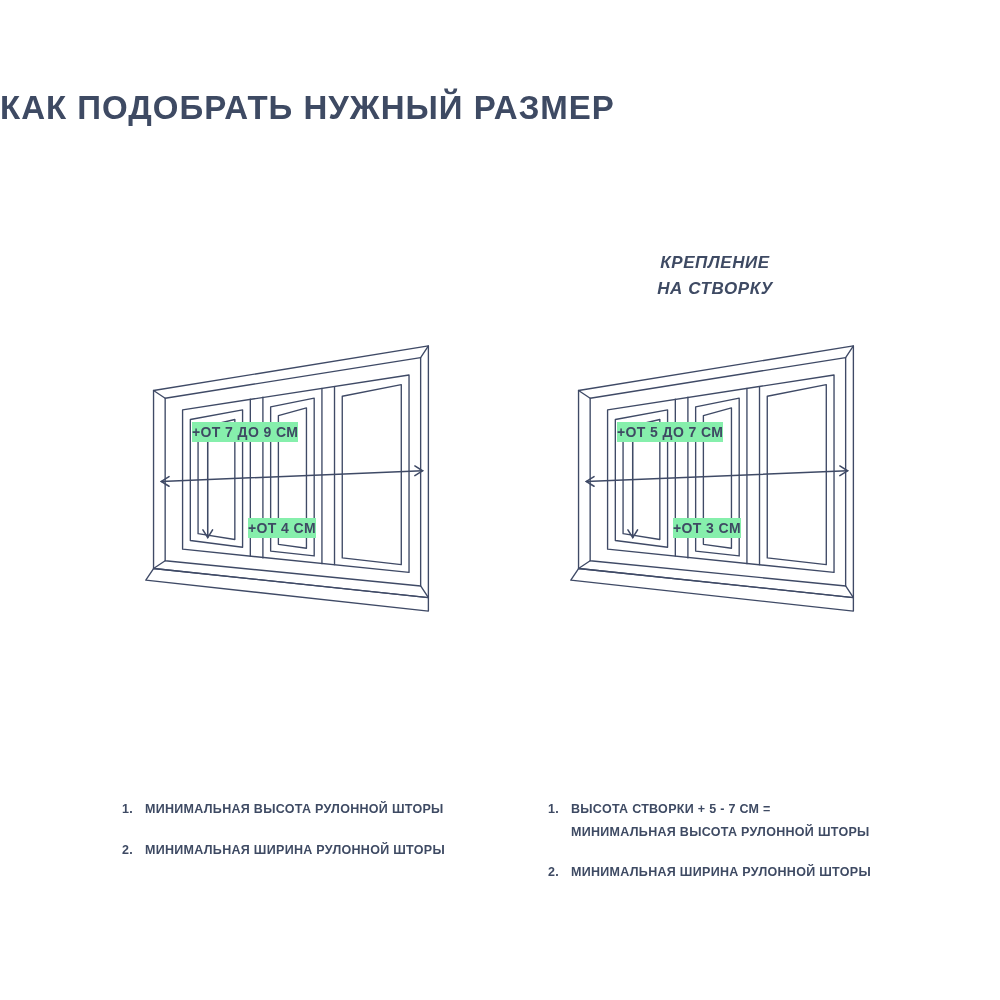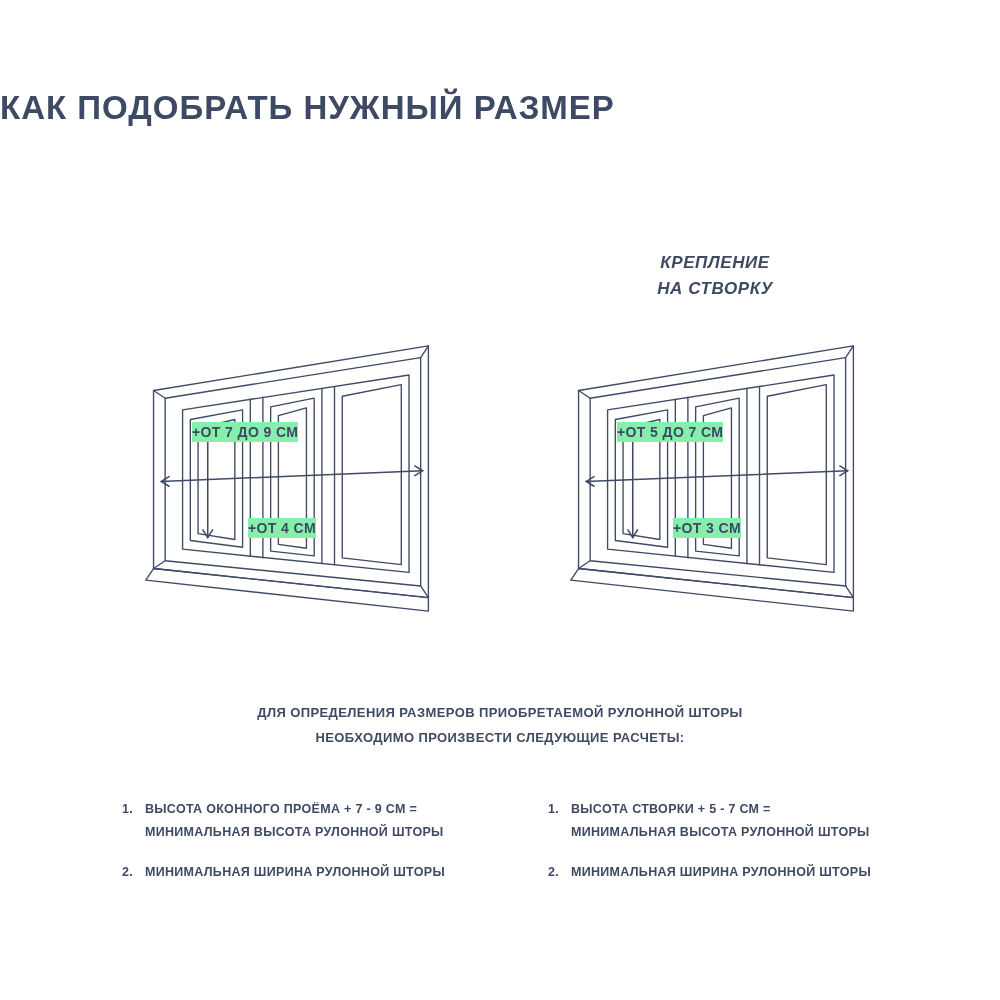--- a/index.html
+++ b/index.html
@@ -170,30 +170,25 @@
         <polyline points="65,202 70,210 75,202"></polyline>
         <line x1="22" y1="152" x2="292" y2="141"></line>
         <polyline points="30,147 22,152 30,157"></polyline>
         <polyline points="284,136 292,141 284,146"></polyline>
       </g>
     </svg>
     <span class="annot height">+ОТ 5 ДО 7 СМ</span>
     <span class="annot width">+ОТ 3 СМ</span>
   </div>
 
-  <div class="note">
-    <span class="nline">ДЛЯ ОПРЕДЕЛЕНИЯ РАЗМЕРОВ ПРИОБРЕТАЕМОЙ РУЛОННОЙ ШТОРЫ</span>
-    <span class="nline">НЕОБХОДИМО ПРОИЗВЕСТИ СЛЕДУЮЩИЕ РАСЧЕТЫ:</span>
-  </div>
 
   <div class="calc-list left">
     <div class="calc-item">
       <span class="num">1.</span>
       <span class="itxt">
-        <span class="l">ВЫСОТА ОКОННОГО ПРОЁМА + 7 - 9 СМ =</span>
         <span class="l">МИНИМАЛЬНАЯ ВЫСОТА РУЛОННОЙ ШТОРЫ</span>
       </span>
     </div>
     <div class="calc-item">
       <span class="num">2.</span>
       <span class="itxt">
         <span class="l">МИНИМАЛЬНАЯ ШИРИНА РУЛОННОЙ ШТОРЫ</span>
       </span>
     </div>
   </div>

